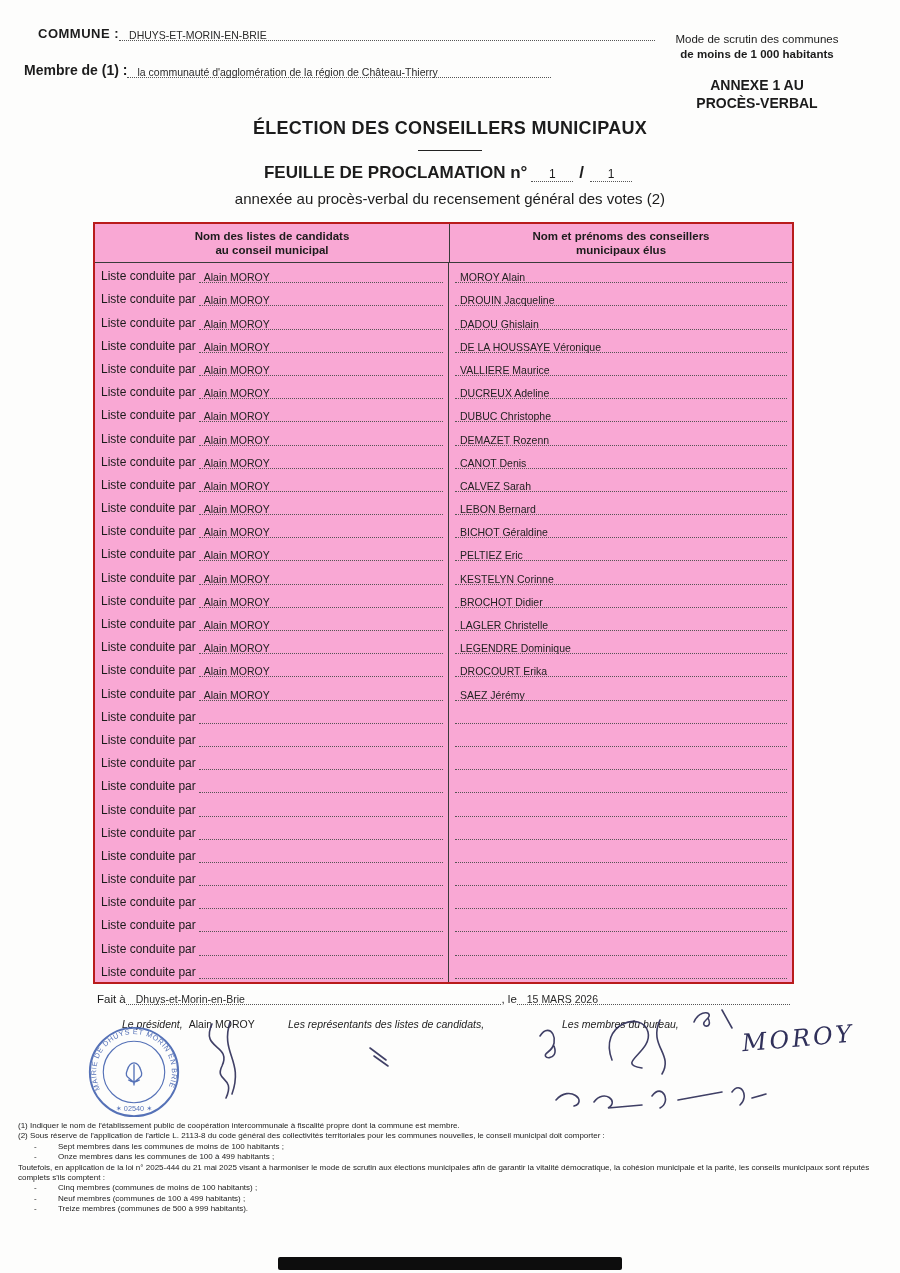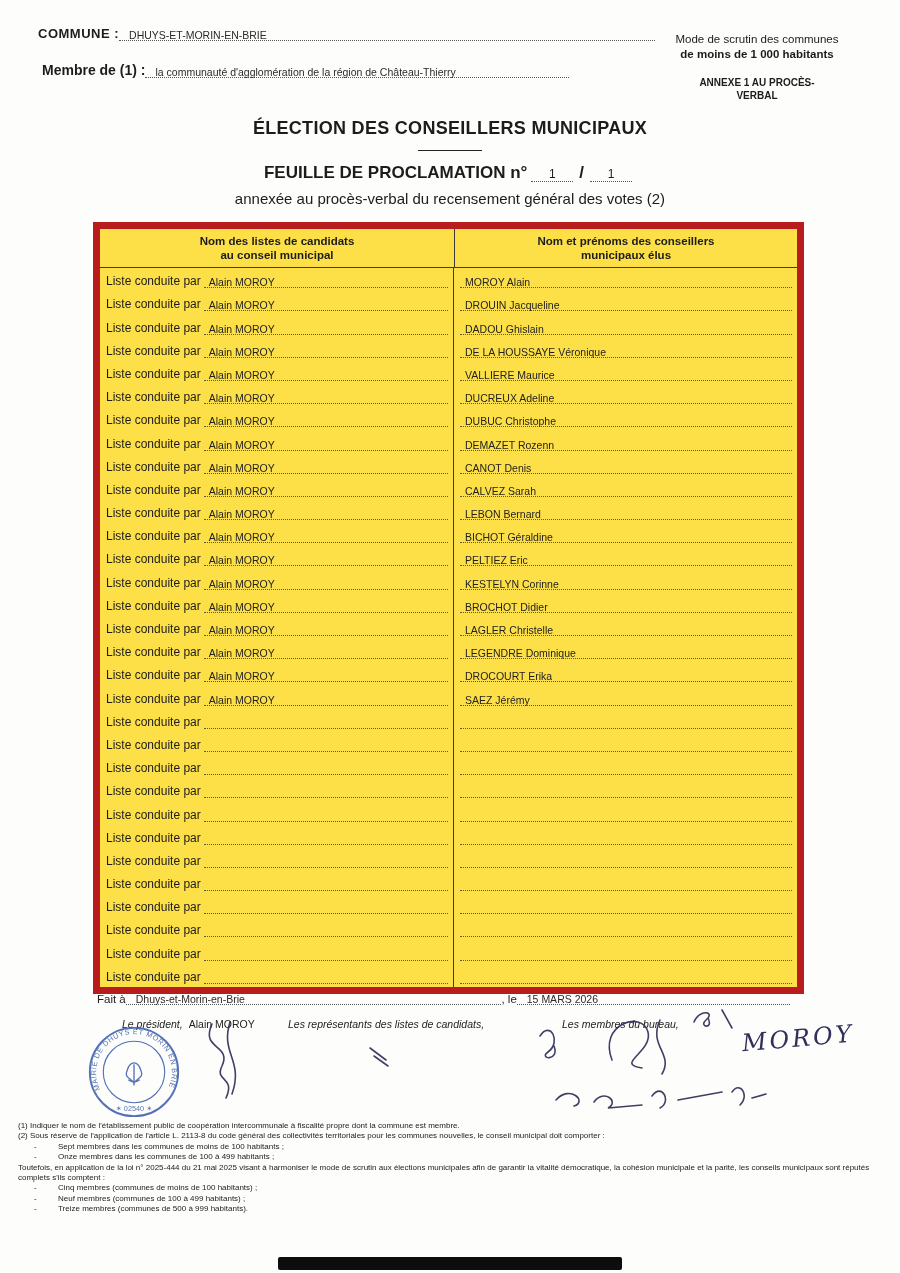--- a/index.html
+++ b/index.html
@@ -8,36 +8,36 @@
     width:900px;height:1273px;
     margin:0 auto;
     background:#fdfdfc;
     font-family:"Liberation Sans", sans-serif;
     color:#1c1c1c;
     overflow:hidden;
   }
   
   .commune-row{position:absolute;left:38px;top:26px;width:617px;display:flex;align-items:flex-end;}
   .commune-row .lbl{font-weight:bold;font-size:13px;letter-spacing:.5px;white-space:nowrap;}
-  .membre-row{position:absolute;left:42px;top:62px;width:527px;display:flex;align-items:flex-end;}
+  .membre-row{position:absolute;left:24px;top:62px;width:527px;display:flex;align-items:flex-end;}
   .membre-row .lbl{font-weight:bold;font-size:14px;white-space:nowrap;}
   .dotfill{flex:1;border-bottom:1px dotted #555;display:flex;align-items:flex-end;min-height:14px;}
   .dotfill .val{font-size:10.5px;color:#2a2a2a;padding-left:10px;white-space:nowrap;transform:translateY(1px);}
   .topright{position:absolute;right:36px;top:32px;width:214px;text-align:center;font-size:11.5px;line-height:1.3;}
   .topright .bold{font-weight:bold;}
-  .annexe{margin:14px auto 0;width:150px;font-weight:bold;font-size:10px;line-height:1.3;}
+  .annexe{margin:14px auto 0;width:150px;font-weight:bold;font-size:14px;line-height:1.3;}
   
   .main-title{position:absolute;left:0;top:118px;width:100%;text-align:center;font-weight:bold;font-size:18px;letter-spacing:.3px;}
   .title-rule{position:absolute;left:418px;top:150px;width:64px;border-bottom:1.5px solid #222;}
   .procl-line{position:absolute;left:0;top:163px;width:100%;display:flex;justify-content:center;align-items:flex-end;font-weight:bold;font-size:17px;}
   .num-slot{display:inline-block;min-width:42px;border-bottom:1px dotted #555;text-align:center;font-size:12px;font-weight:normal;margin:0 4px;transform:translateY(-1px);}
   .slash{font-weight:bold;margin:0 2px;}
   .subtitle{position:absolute;left:0;top:190px;width:100%;text-align:center;font-size:15px;}
   
-  .table{position:absolute;left:93px;top:222px;width:697px;border:7px solid #b91c1c;background:#fde047;}
+  .table{position:absolute;left:93px;top:222px;width:697px;border:2px solid #b91c1c;background:#f9a8d4;}
   .t-header{display:flex;height:38px;border-bottom:1px solid #3a3a3a;}
   .h-cell{display:flex;flex-direction:column;justify-content:center;align-items:center;font-weight:bold;font-size:11.5px;line-height:1.25;}
   .h-left{width:354px;border-right:1px solid #3a3a3a;}
   .h-right{flex:1;}
   .t-row{display:flex;height:23.2px;}
   .cell{display:flex;align-items:flex-end;padding:0 5px 3px 6px;box-sizing:border-box;}
   .cell-left{width:354px;border-right:1px solid #3a3a3a;}
   .cell-right{flex:1;}
   .row-label{font-size:12px;white-space:nowrap;padding-right:3px;}
   .fill{flex:1;border-bottom:1px dotted #555;display:flex;align-items:flex-end;min-height:13px;}

